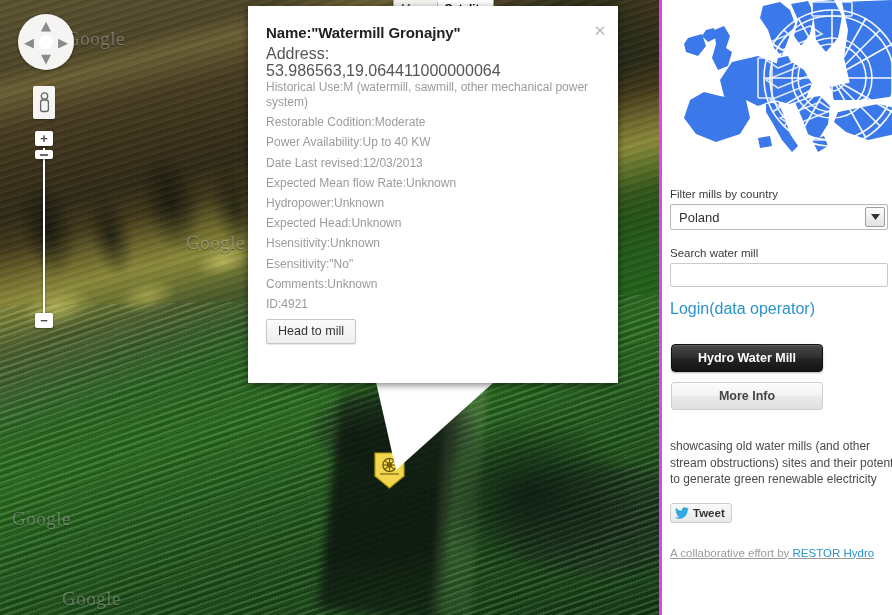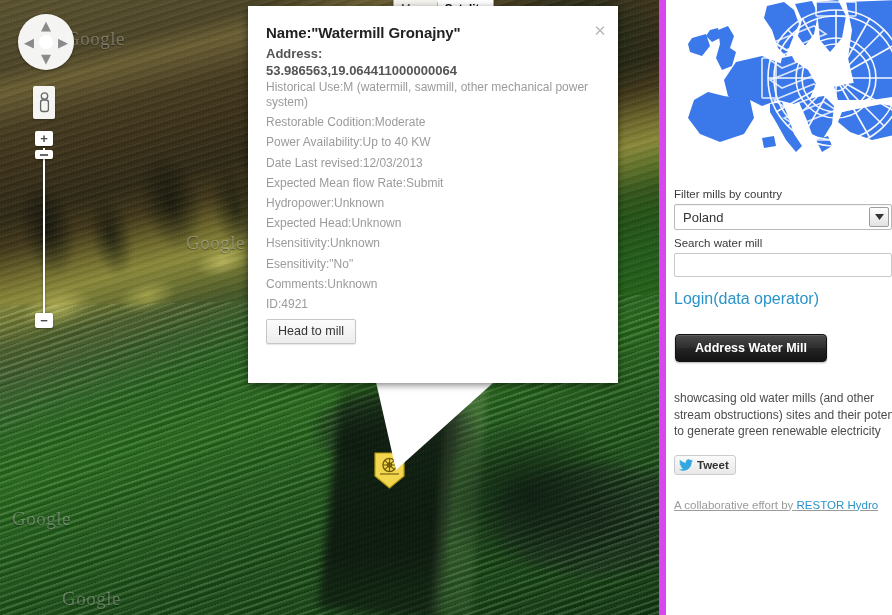--- a/index.html
+++ b/index.html
@@ -232,37 +232,37 @@
     width: 14px; height: 14px; cursor: pointer;
     color: #b8b8b8; font-size: 15px; line-height: 14px; text-align:center;
     font-family: "DejaVu Sans", sans-serif;
   }
   #iw-body { padding: 18px 20px 0 18px; }
   #iw-title {
     font-size: 15px; font-weight: bold; color: #222;
     margin-bottom: 5px; letter-spacing: -0.1px;
   }
   .iw-row { font-size: 12px; color: #9b9b9b; margin: 0 0 5.2px 0; line-height: 15px; }
-  .iw-row.addr { color: #555; font-size: 13px; margin-bottom: 2px; font-weight: bold; }
+  .iw-row.addr { color: #555; font-size: 16px; margin-bottom: 2px; }
   #zoom-to-mill {
     margin-top: 2px;
     padding: 4px 11px 5px 11px;
     font-size: 12.5px; color: #333;
     background: linear-gradient(180deg,#fbfbfb 0%, #ededed 100%);
     border: 1px solid #c6c6c6; border-radius: 2px;
     box-shadow: 0 1px 1px rgba(0,0,0,.10);
     cursor: pointer; font-family: "Liberation Sans", sans-serif;
   }
 
   
   #sidebar {
     position: absolute; left: 659px; top: 0;
     width: 233px; height: 615px;
     background: #fff;
-    border-left: 7px solid #d946ef;
+    border-left: 3px solid #d946ef;
     overflow: hidden;
   }
   #banner {
     width: 233px; height: 182px;
     background: #fff;
     overflow: hidden;
     position: relative;
   }
   #banner svg { display:block; }
   .sb-pad { padding: 0 8px; }
@@ -400,21 +400,21 @@
     <div id="infowin">
       <div id="iw-close">✕</div>
       <div id="iw-body">
         <div id="iw-title">Name:"Watermill Gronajny"</div>
         <div class="iw-row addr">Address:</div>
         <div class="iw-row addr">53.986563,19.064411000000064</div>
         <div class="iw-row">Historical Use:M (watermill, sawmill, other mechanical power system)</div>
         <div class="iw-row">Restorable Codition:Moderate</div>
         <div class="iw-row">Power Availability:Up to 40 KW</div>
         <div class="iw-row">Date Last revised:12/03/2013</div>
-        <div class="iw-row">Expected Mean flow Rate:Submit</div>
+        <div class="iw-row">Expected Mean flow Rate:Unknown</div>
         <div class="iw-row">Hydropower:Unknown</div>
         <div class="iw-row">Expected Head:Unknown</div>
         <div class="iw-row">Hsensitivity:Unknown</div>
         <div class="iw-row">Esensitivity:"No"</div>
         <div class="iw-row">Comments:Unknown</div>
         <div class="iw-row">ID:4921</div>
         <button id="zoom-to-mill">Head to mill</button>
       </div>
     </div>
   </div>
@@ -497,26 +497,27 @@
       <div class="sb-label">Filter mills by country</div>
       <div id="country-select">
         <span>Poland</span>
         <span class="caret">
           <svg width="9" height="6" viewBox="0 0 9 6">
             <polygon points="0,0 9,0 4.5,6" fill="#333"></polygon>
           </svg>
         </span>
       </div>
 
-      <div class="sb-label" style="margin-top:7px;">Search water mill</div>
+      <div class="sb-label" style="margin-top:17px;">Search water mill</div>
       <input id="search-input" type="text" placeholder="" style="">
 
       <a id="login-link">Login(data operator)</a>
 
-      <button id="submit-btn">Address Water Mill</button>
+      <button id="submit-btn">Hydro Water Mill</button>
+      <button id="moreinfo-btn">More Info</button>
 
       <div id="tagline">showcasing old water mills (and other stream obstructions) sites and their potential to generate green renewable electricity</div>
 
       <div id="tweet-btn">
         <svg width="14" height="12" viewBox="0 0 16 13">
           <path fill="#33a8e0" d="M16 1.5c-.6.26-1.2.44-1.9.52.68-.4 1.2-1.05 1.45-1.8-.64.38-1.35.65-2.1.8A3.28 3.28 0 0 0 11.06 0C9.25 0 7.78 1.47 7.78 3.28c0 .26.03.5.08.74C5.13 3.88 2.72 2.58 1.1.6A3.3 3.3 0 0 0 .66 2.25c0 1.13.58 2.13 1.46 2.72a3.25 3.25 0 0 1-1.49-.41v.04c0 1.59 1.13 2.92 2.63 3.22a3.3 3.3 0 0 1-1.48.06 3.29 3.29 0 0 0 3.07 2.28A6.6 6.6 0 0 1 0 11.55 9.3 9.3 0 0 0 5.03 13c6.04 0 9.34-5 9.34-9.34l-.01-.43A6.6 6.6 0 0 0 16 1.5z"></path>
         </svg>
         <span>Tweet</span>
       </div>
 

